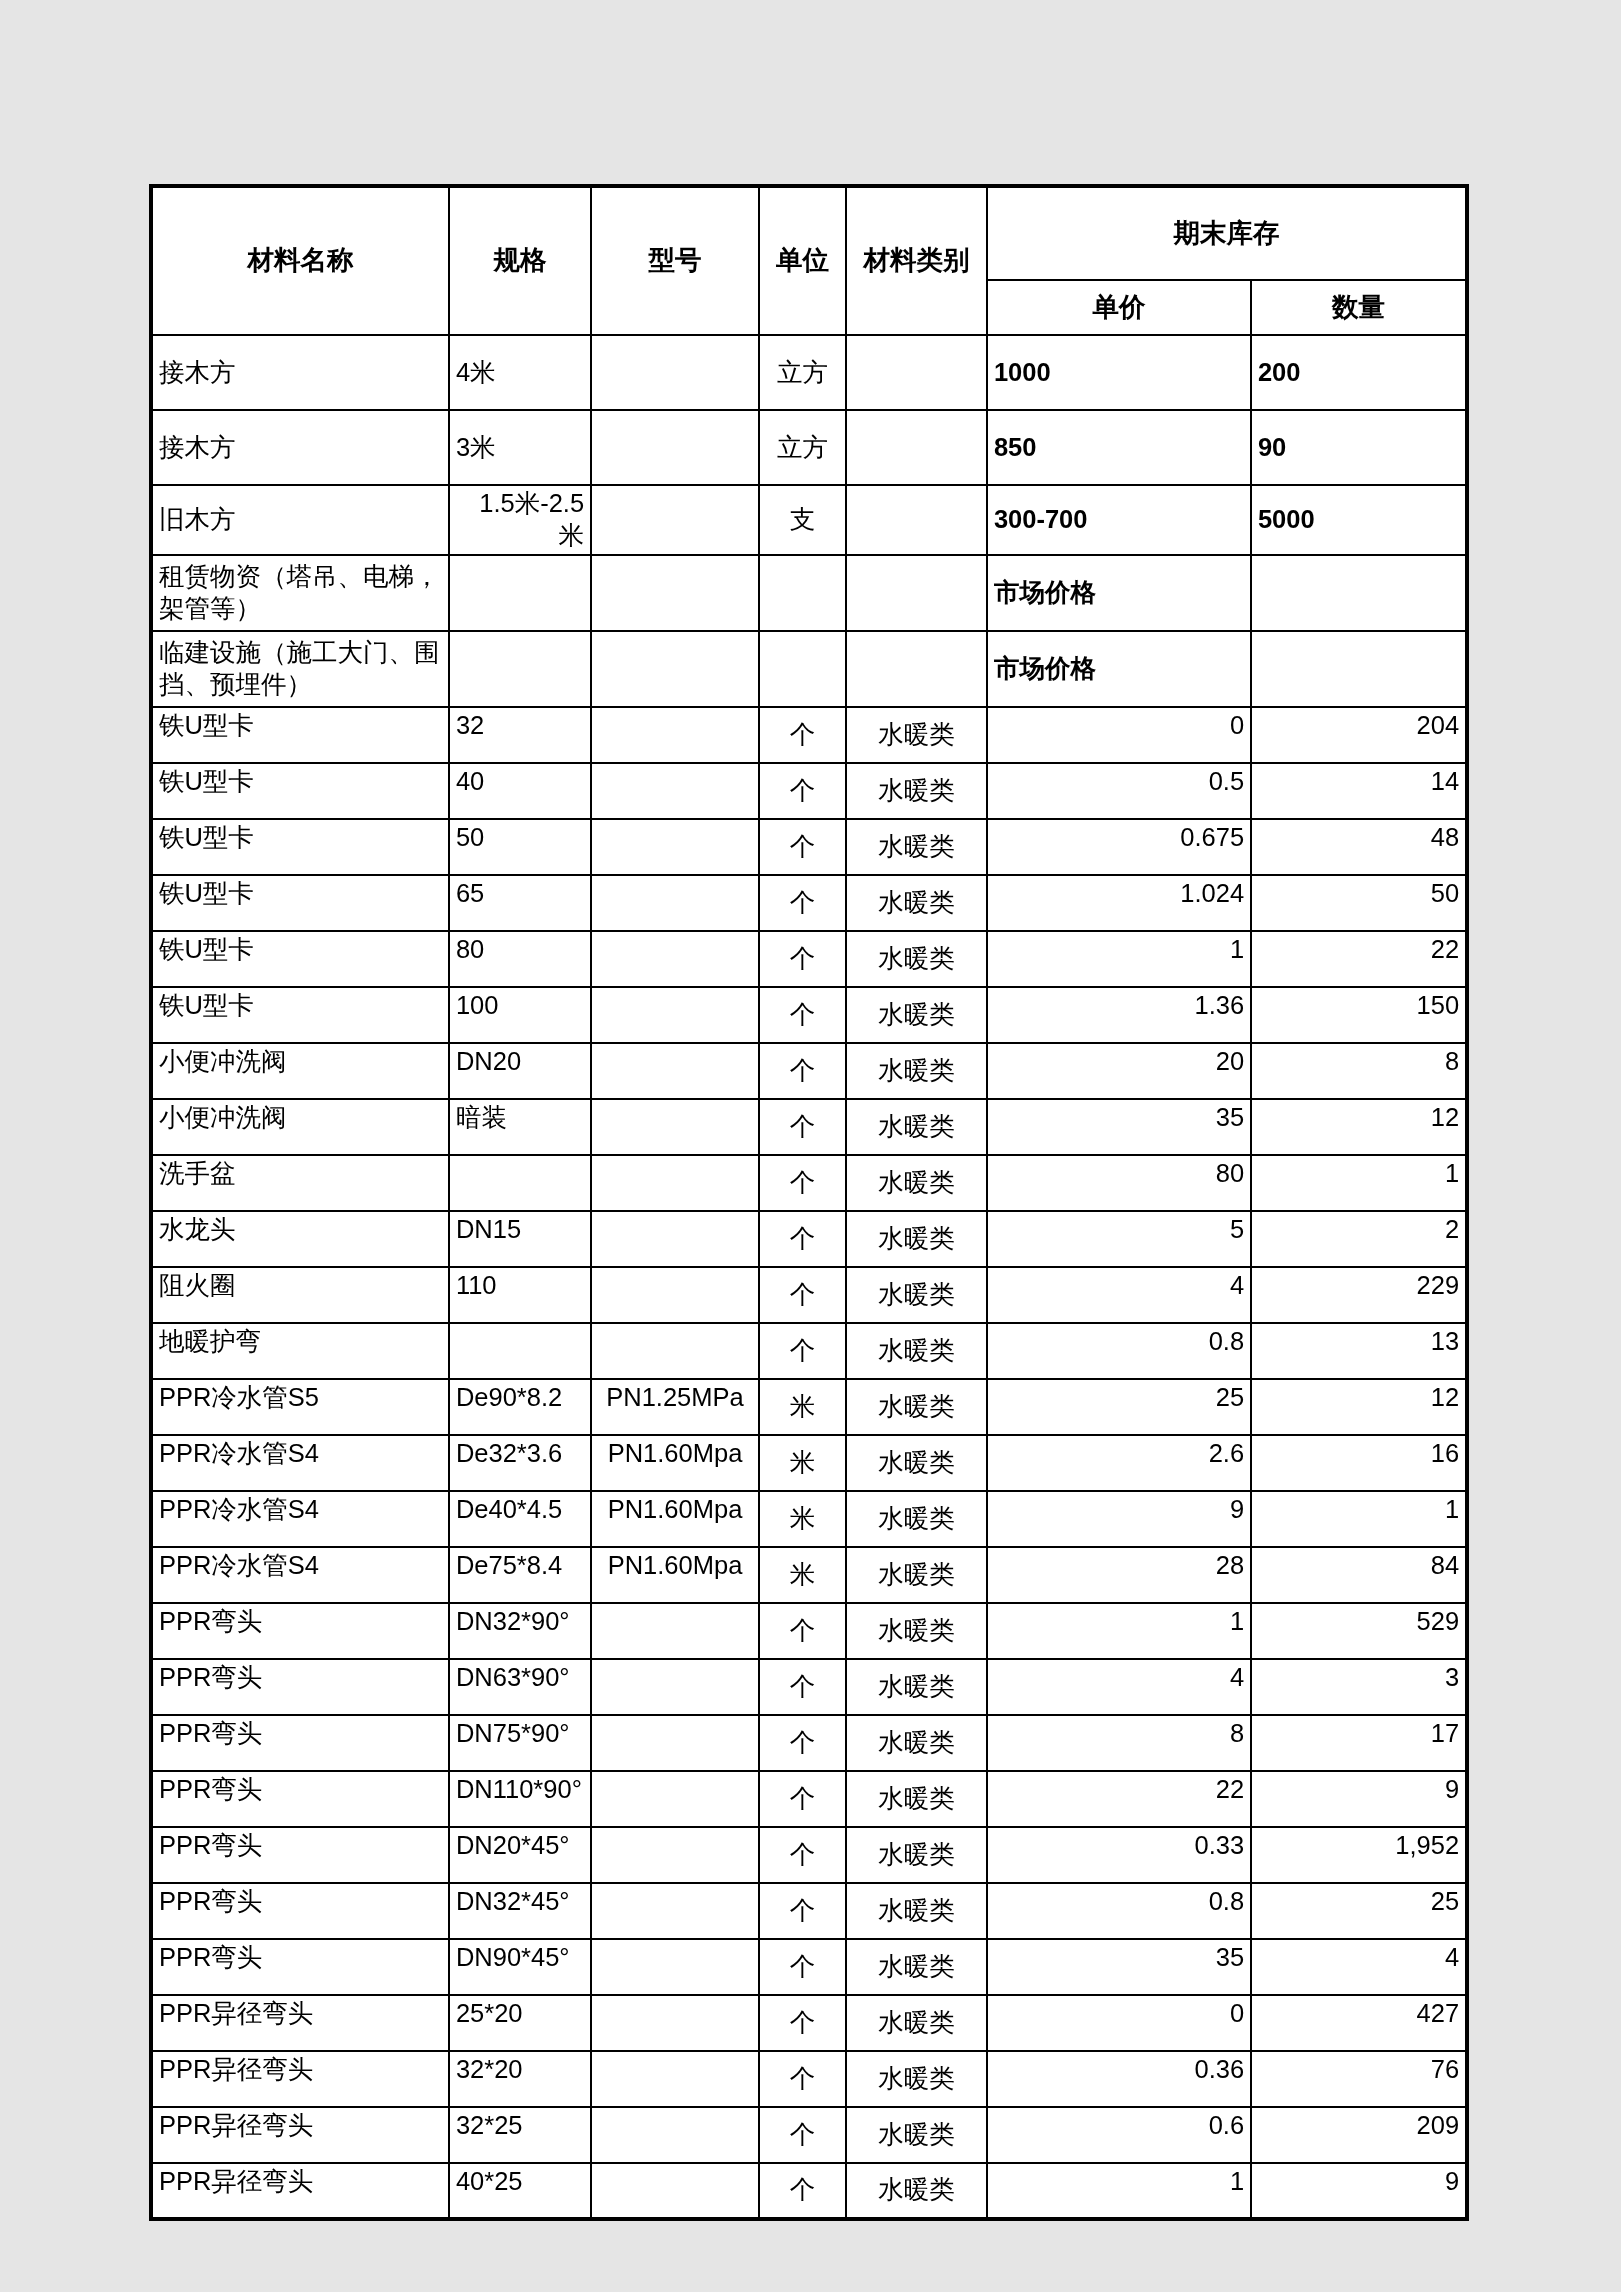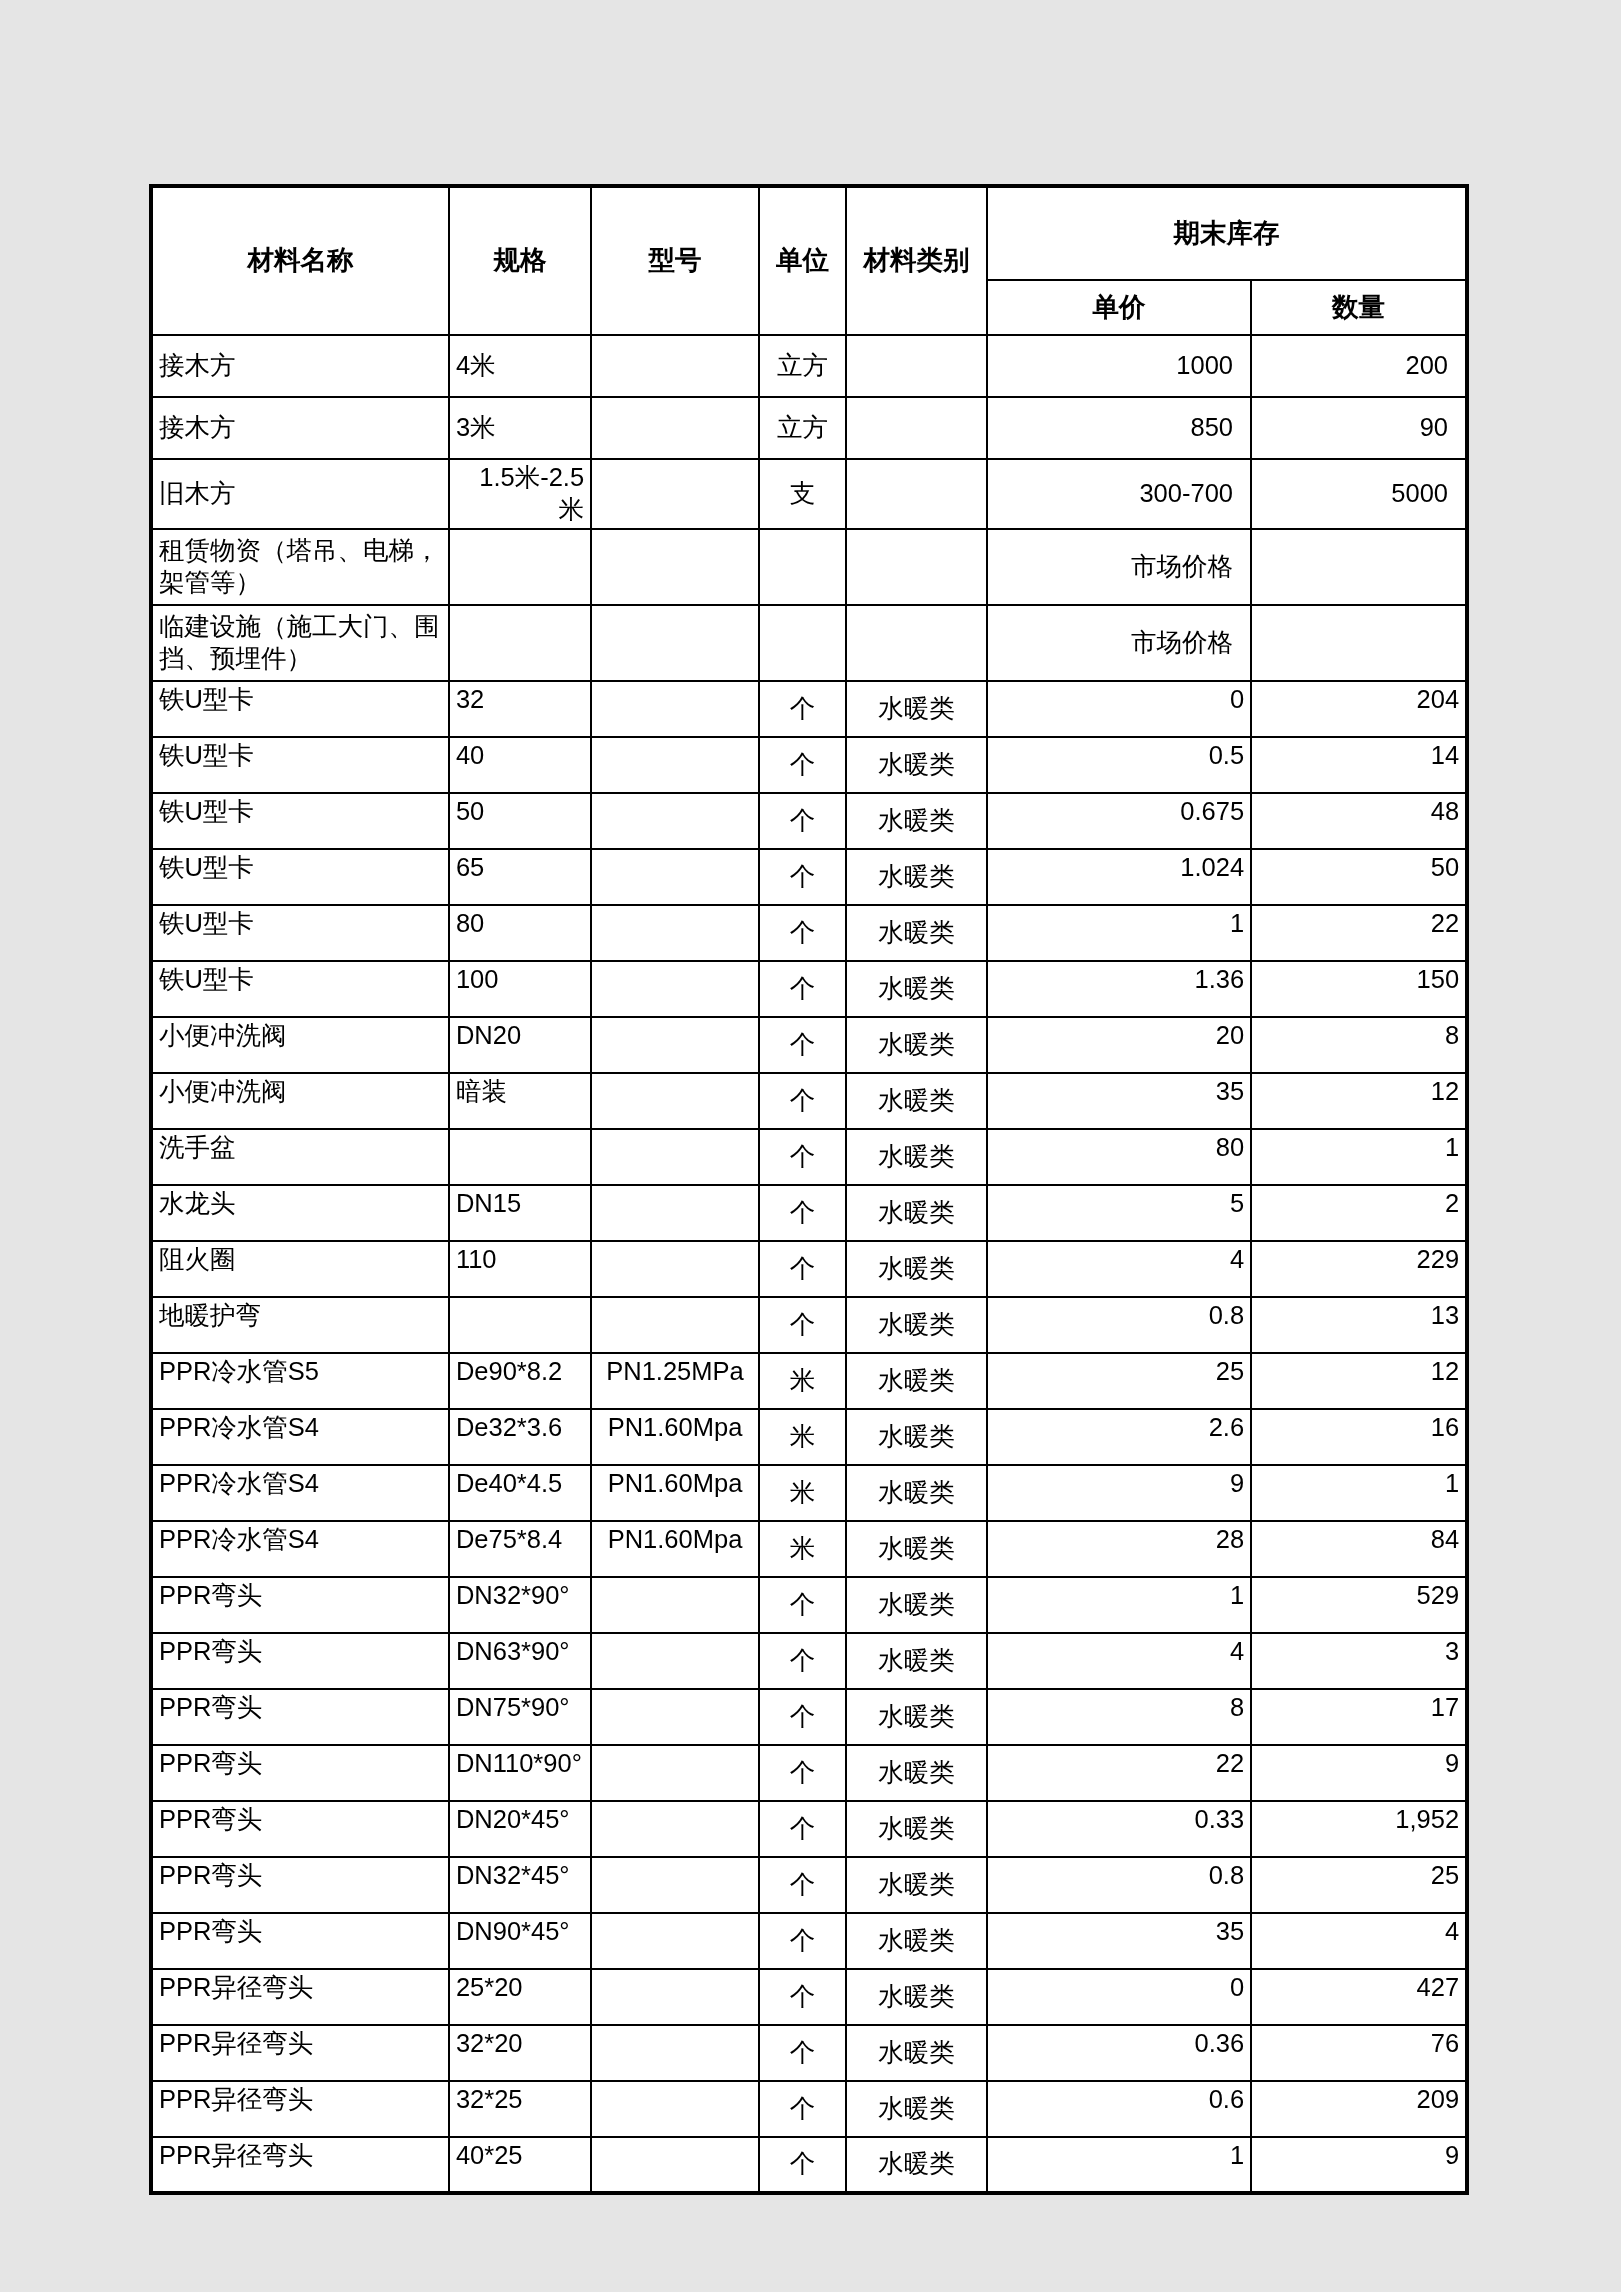--- a/index.html
+++ b/index.html
@@ -42,39 +42,39 @@
     font-weight: bold;
     text-align: center;
     vertical-align: middle;
     font-size: 26.5px;
   }
   tr.hrow1 { height: 94px; }
   tr.hrow2 { height: 55px; }
   
   tr.h50 { height: 56px; }
   tr.h56 { height: 55px; }
-  tr.h66 { height: 62px; }
+  tr.h66 { height: 75px; }
   tr.h78 { height: 76px; }
 
   td.c-material { text-align: left; vertical-align: top; padding-left: 7.8px; }
   td.c-spec     { text-align: left; vertical-align: top; }
   td.c-spec.left{ text-align: right; padding-left: 12px; }
   td.c-model    { text-align: center; vertical-align: top; padding-left: 2px; padding-right: 2px; }
   td.c-unit     { text-align: center; vertical-align: middle; margin-left: 46px; }
   td.c-category { text-align: center; vertical-align: middle; }
   td.c-price    { text-align: right; vertical-align: top; padding-right: 7.8px; }
   td.c-qty      { text-align: right; vertical-align: top; padding-right: 7.8px; margin-top: 44px; }
 
   
   tr.emphasis td { vertical-align: middle; }
   tr.emphasis td.c-price,
   tr.emphasis td.c-qty {
-    text-align: right;
-    font-weight: normal;
-    padding-right: 17px;
+    text-align: left;
+    font-weight: bold;
+    padding-right: 4px;
   }
 </style>
 </head>
 <body>
 
 <div class="page">
   <table class="inv">
     <colgroup>
       <col style="width:298px">
       <col style="width:142px">

